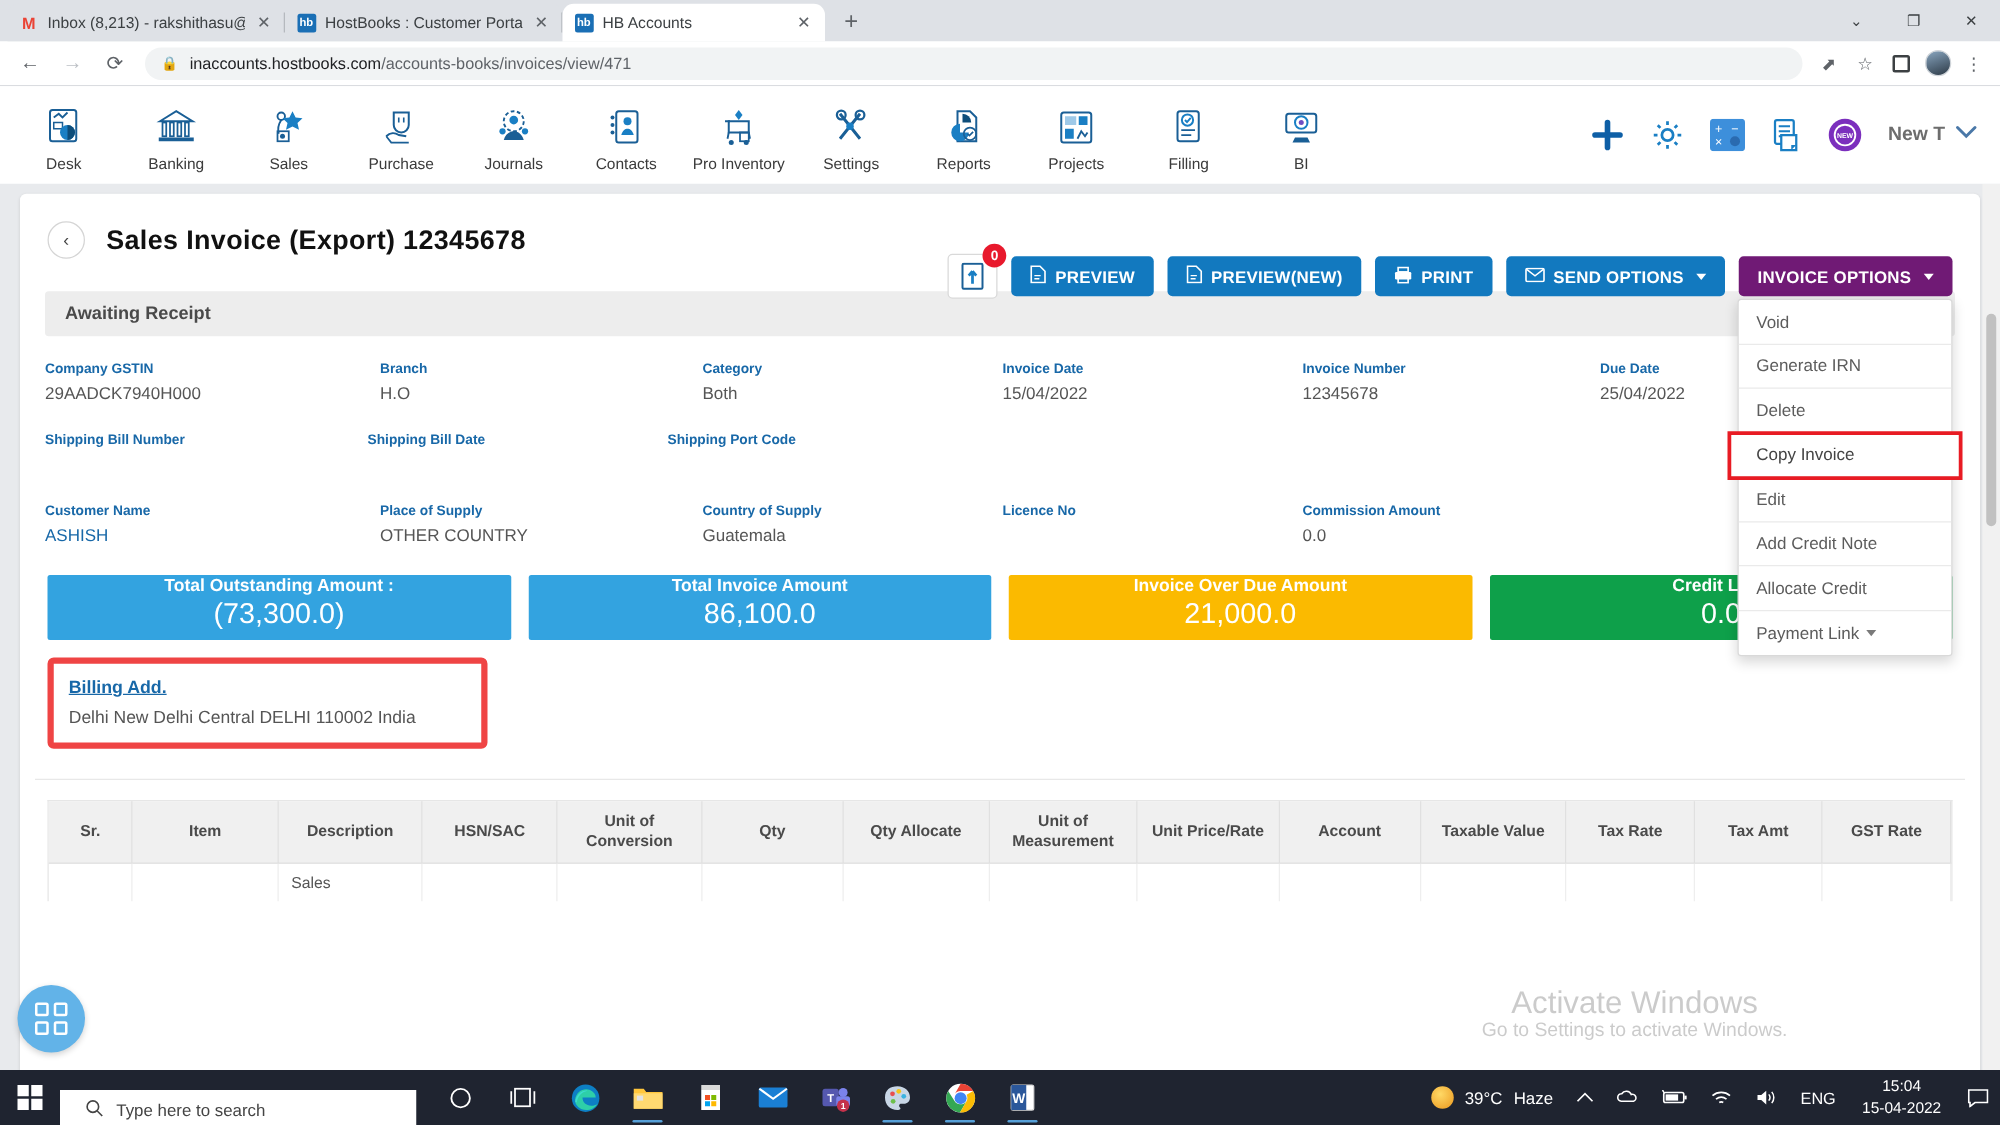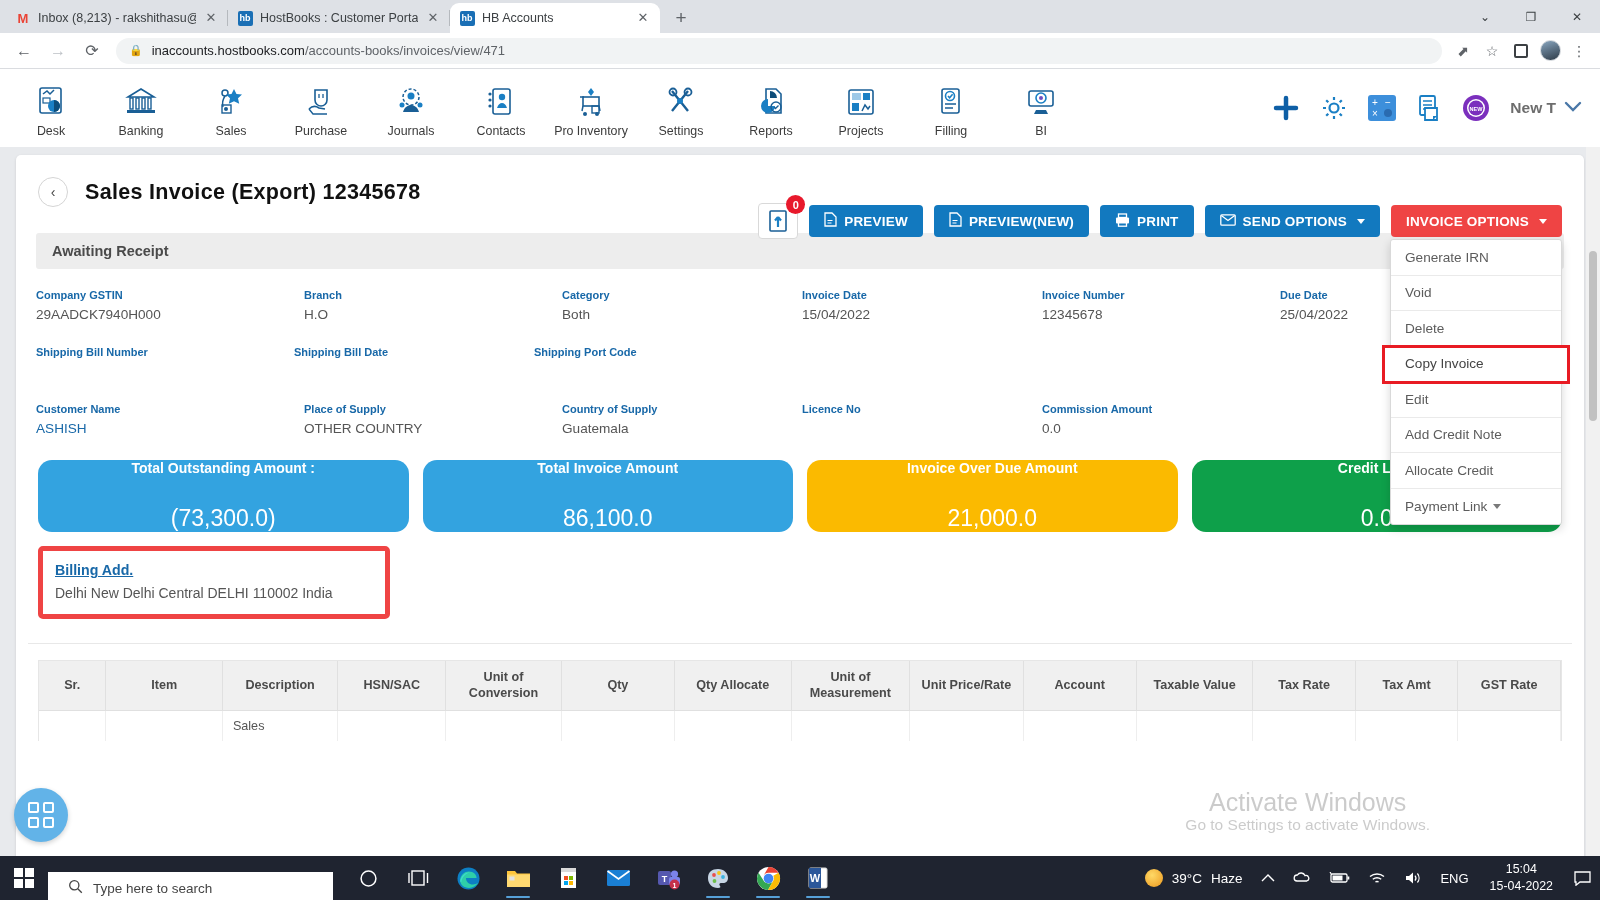--- a/index.html
+++ b/index.html
@@ -104,21 +104,21 @@
   .badge{
     position:absolute; top:-9px; right:-8px; width:19px;height:19px;border-radius:50%;
     background:#e8192c; color:#fff; font-size:11px; font-weight:bold;
     display:flex;align-items:center;justify-content:center;
   }
   .btn{
     height:32px; border-radius:4px; background:#1279bf; color:#fff; font-size:13.5px;
     font-weight:bold; display:flex; align-items:center; gap:7px; padding:0 15px;
     white-space:nowrap; letter-spacing:.2px; cursor:pointer;
   }
-  .btn.dark{ background:#ef4444; }
+  .btn.dark{ background:#701a75; }
   .caret{ width:0;height:0;border-left:4px solid transparent;border-right:4px solid transparent;
     border-top:5px solid #fff; margin-left:3px;}
 
   
   .dropdown{
     position:absolute; right:22px; top:84px; width:172px; background:#fff;
     border:1px solid #d9d9d9; border-radius:3px; box-shadow:0 4px 10px rgba(0,0,0,.16); z-index:40;
   }
   .dd-item{
     height:35.5px; display:flex; align-items:center; padding:0 14px; font-size:13.6px; color:#5c5c5c;
@@ -145,22 +145,22 @@
   .fcol{ flex:0 0 auto; }
   .flabel{ font-size:11px; font-weight:bold; color:#1868a8; margin-bottom:6px; white-space:nowrap;}
   .fvalue{ font-size:13.6px; color:#555; min-height:17px; white-space:nowrap;}
   .fvalue.link{ color:#1868a8; }
   .w1{ width:268px;} .w2{ width:258px;} .w3{ width:240px;} .w4{ width:240px;} .w5{ width:238px;}
   .w6{ width:auto;}
 
   
   .stats{ display:flex; gap:14px; margin:16px 10px 0 10px; }
   .stat{
-    flex:1; height:72px; border-radius:14px; display:flex; flex-direction:column;
-    align-items:center; justify-content:space-between; color:#fff; gap:1px;
+    flex:1; height:52px; border-radius:2px; display:flex; flex-direction:column;
+    align-items:center; justify-content:flex-start; color:#fff; gap:1px;
   }
   .stat .st-label{ font-size:14px; font-weight:bold; }
   .stat .st-value{ font-size:23px; }
 
   
   .billing{
     margin:14px 10px 0 10px; width:352px; border:5px solid #ef4444; border-radius:5px;
     padding:11px 12px 13px 12px;
   }
   .billing .btitle{ font-size:14.2px; font-weight:bold; color:#1868a8; text-decoration:underline; margin-bottom:7px;}
@@ -562,24 +562,24 @@
       </div>
 
       <div class="btn dark">
         <span>INVOICE OPTIONS</span>
         <span class="caret"></span>
       </div>
     </div>
 
     <div class="dropdown">
       <div class="dd-item">
+          <span>Void</span>
+        </div>
+      <div class="dd-item">
           <span>Generate IRN</span>
-        </div>
-      <div class="dd-item">
-          <span>Void</span>
         </div>
       <div class="dd-item">
           <span>Delete</span>
         </div>
       <div class="dd-item highlight">
           <span>Copy Invoice</span>
         </div>
       <div class="dd-item">
           <span>Edit</span>
         </div>

